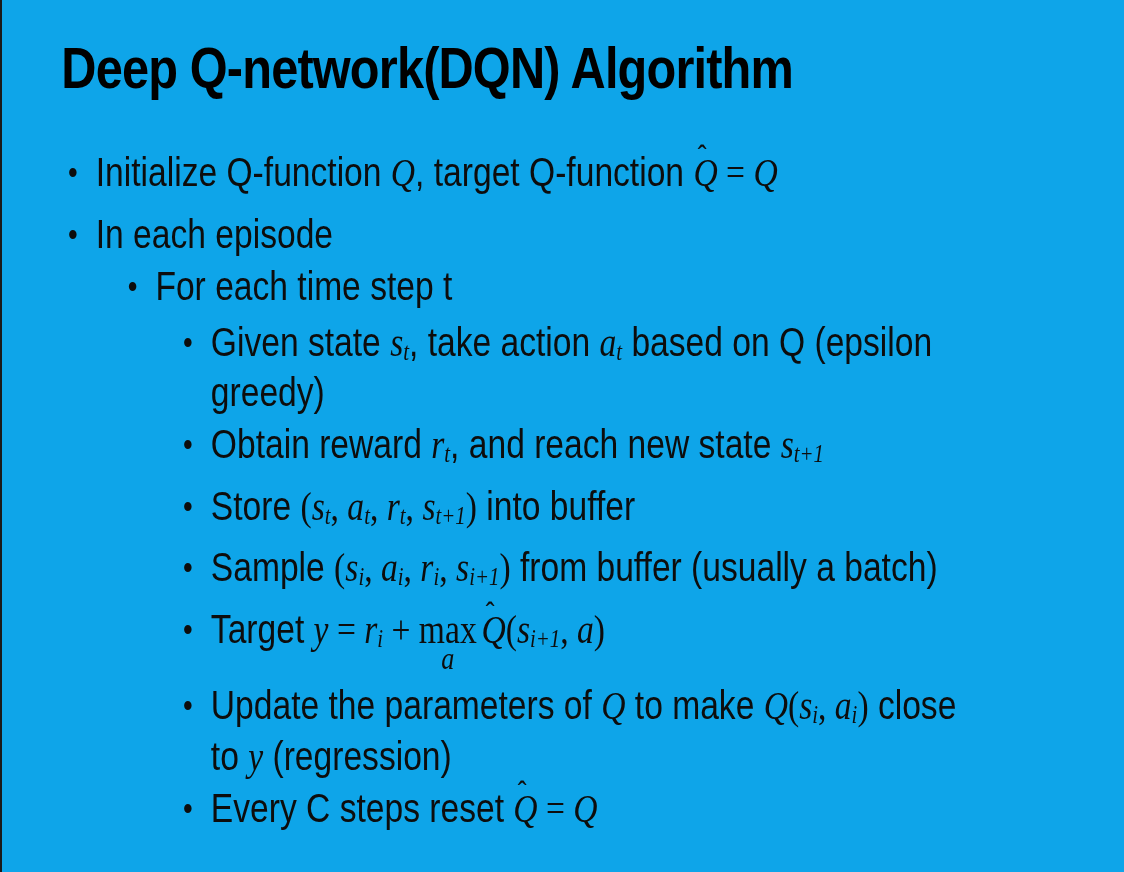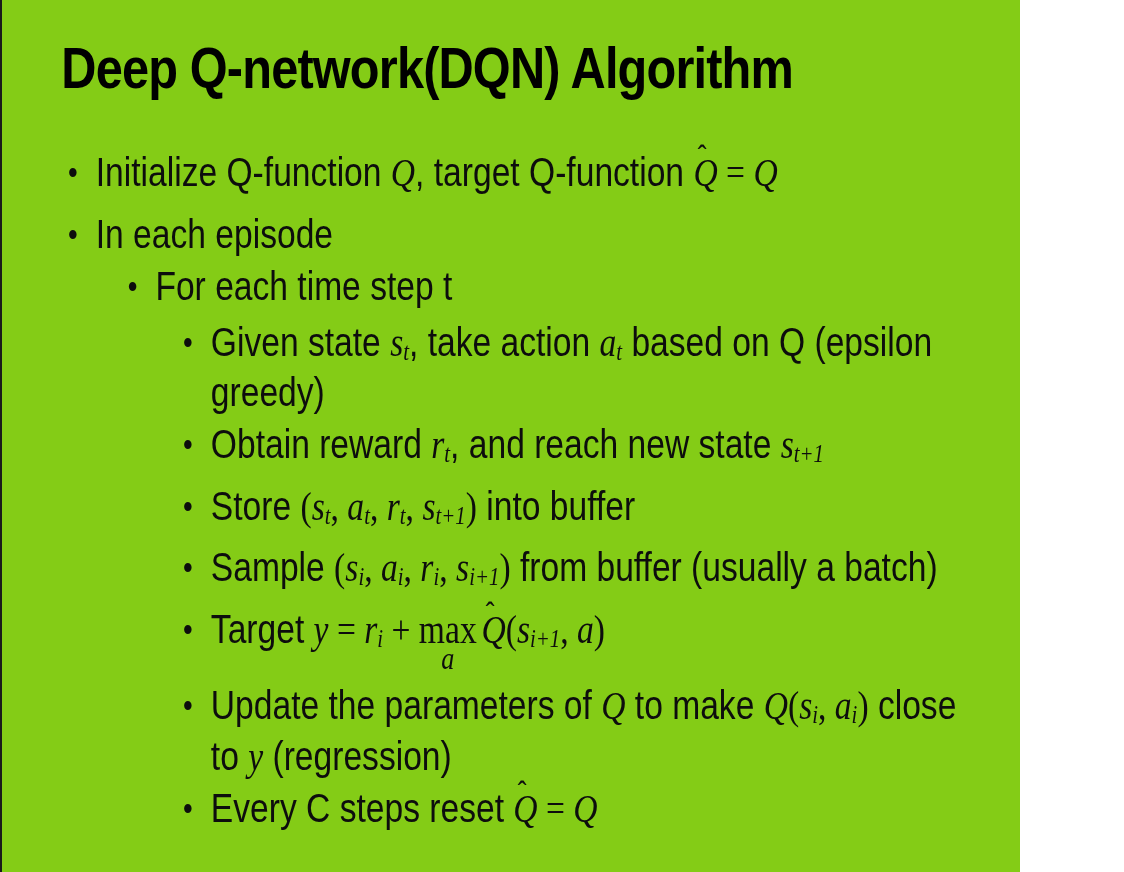--- a/index.html
+++ b/index.html
@@ -1,17 +1,17 @@
 <!DOCTYPE html>
 <html><head>
 <meta charset="utf-8">
 <style>
   *{margin:0;padding:0;box-sizing:border-box}
   html,body{width:1124px;height:872px;background:#ffffff;overflow:hidden}
-  .slide{position:relative;width:1020px;height:872px;background:#84cc16;color:#0d0d0d;
+  .slide{position:relative;width:1124px;height:872px;background:#0ea5e9;color:#0d0d0d;
          font-family:"Liberation Sans",sans-serif}
   .frame-line{position:absolute;left:0;top:0;width:2px;height:872px;background:#1a1a1a}
   .content{position:absolute;left:0;top:0;width:1338px;transform:scaleX(0.84);transform-origin:0 0}
   .title{position:absolute;left:73px;top:34px;font-size:58px;font-weight:700;
          letter-spacing:-1px;white-space:nowrap;color:#000}
   .bullets{position:absolute;left:0;top:152px;width:1338px;padding-right:50px}
   .bullet{display:flex;align-items:flex-start;font-size:40px;line-height:41px;margin-top:11px}
   .bullet:first-child{margin-top:0}
   .bullet:nth-child(2){margin-top:21px}
   .bullet:nth-child(4){margin-top:15px}

